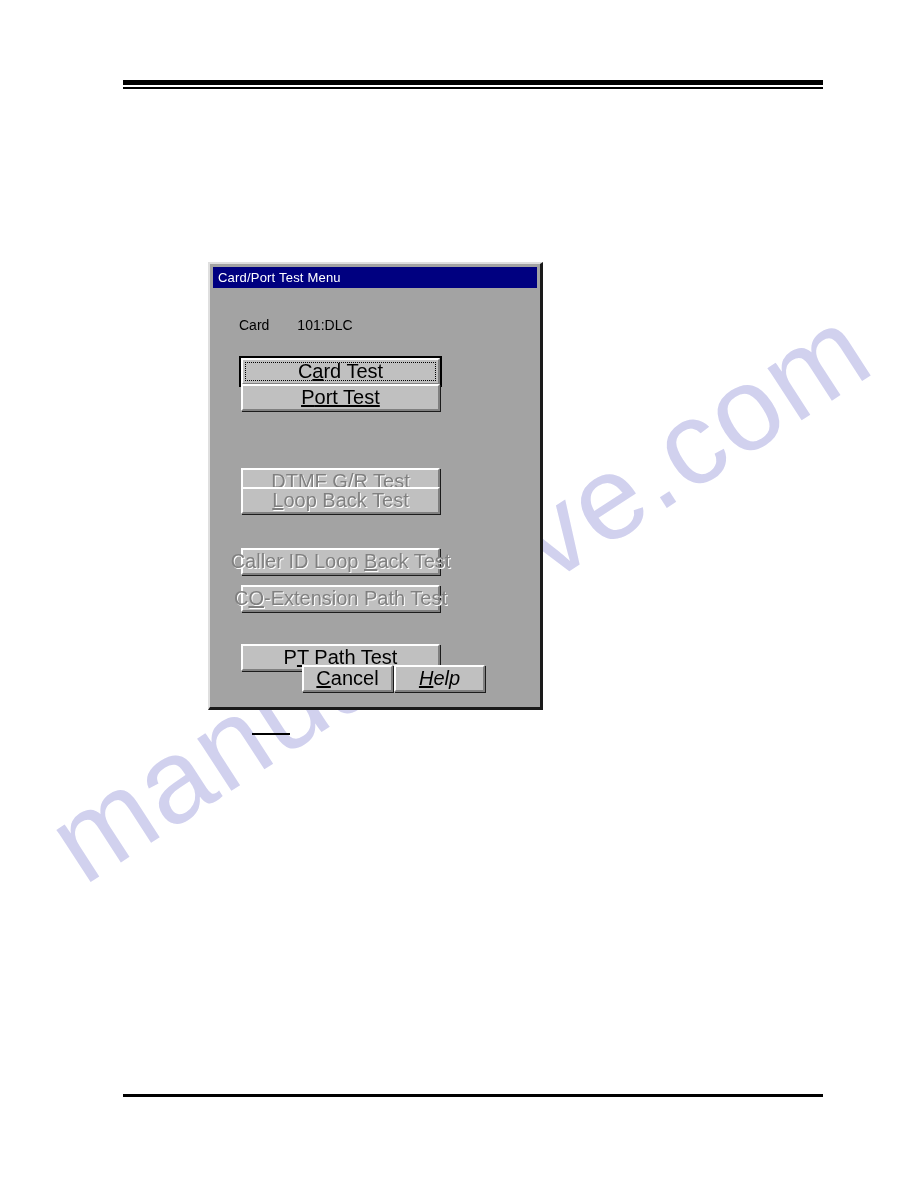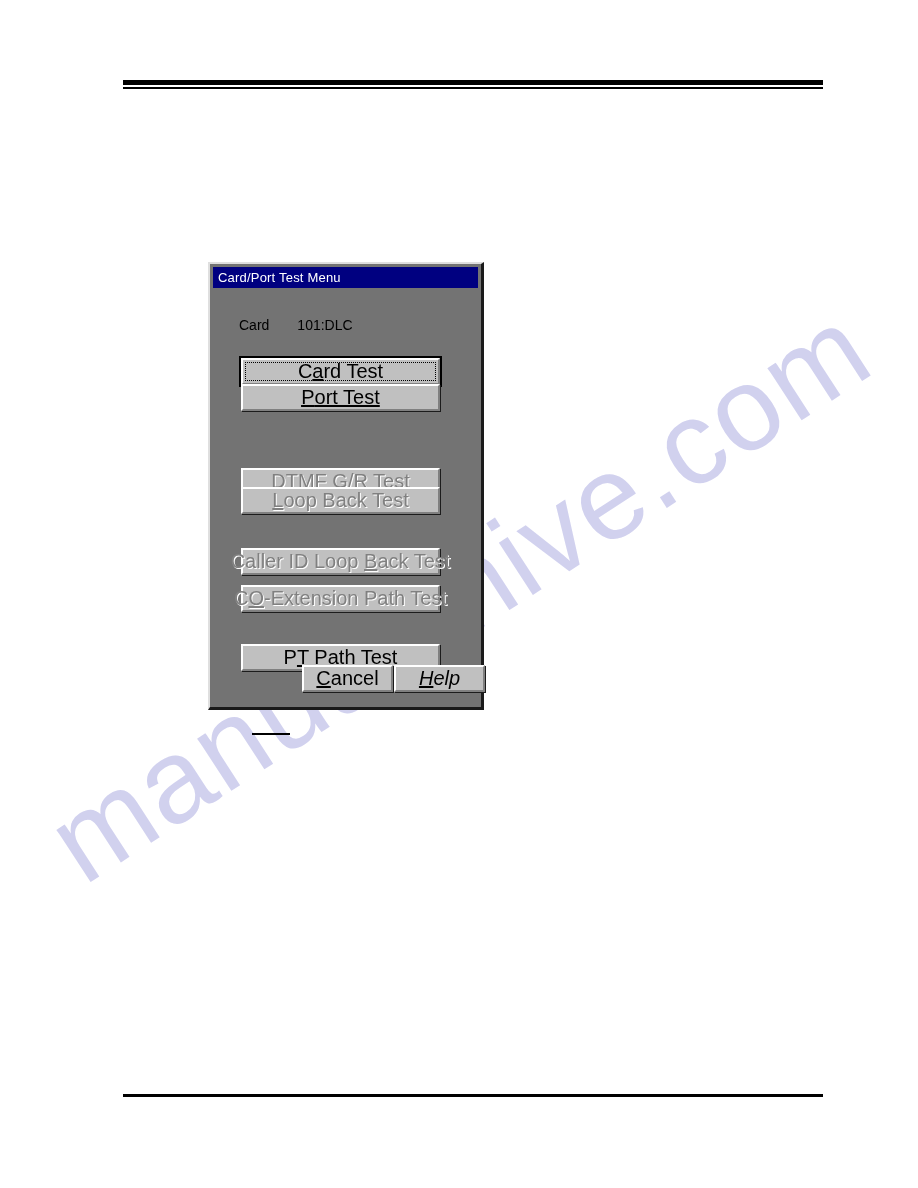--- a/index.html
+++ b/index.html
@@ -80,23 +80,23 @@
     height: 2px;
     background: #000000;
     z-index: 3;
   }
 
   
   .dialog {
     position: absolute;
     left: 208px;
     top: 262px;
-    width: 276px;
+    width: 335px;
     height: 448px;
-    background: #737373;
+    background: #a3a3a3;
     border-top: 2px solid #dfdfdf;
     border-left: 2px solid #dfdfdf;
     border-right: 3px solid #1a1a1a;
     border-bottom: 3px solid #1a1a1a;
     box-sizing: border-box;
     z-index: 5;
   }
 
   .titlebar {
     position: absolute;

